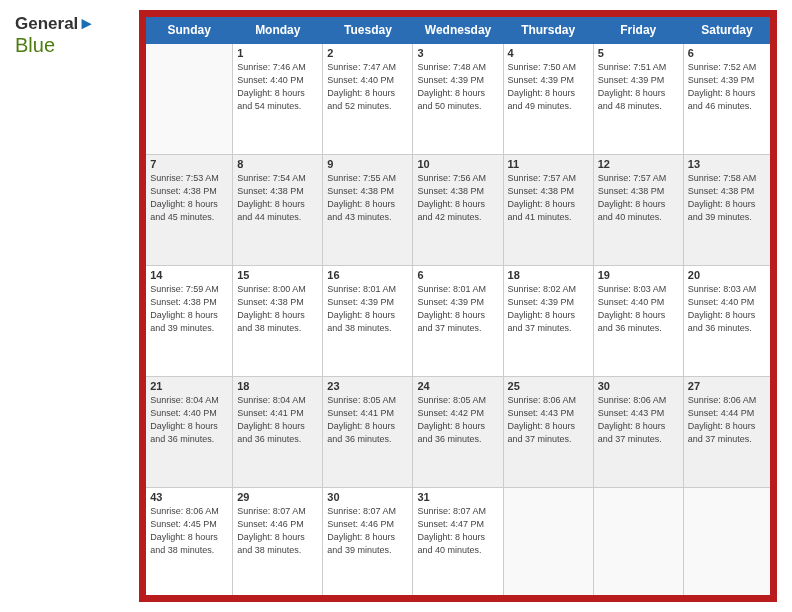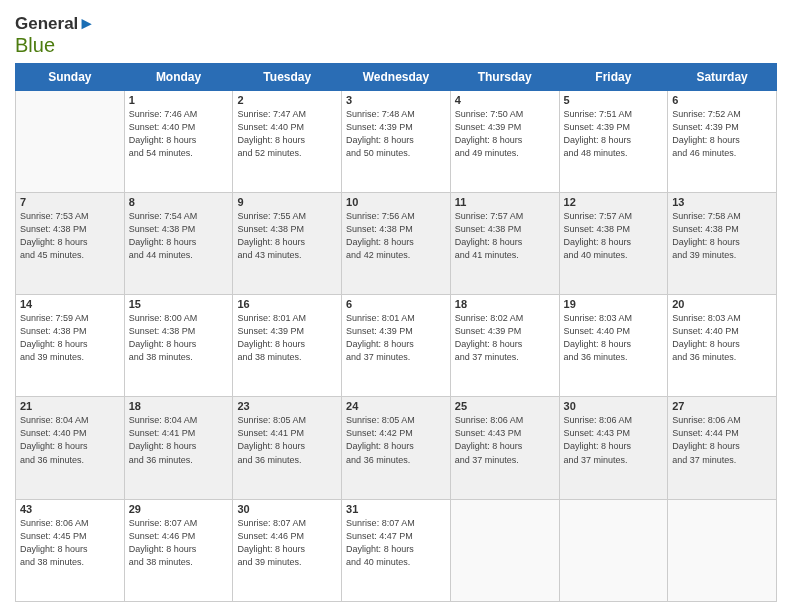--- a/index.html
+++ b/index.html
@@ -8,21 +8,20 @@
       height: 612px;
       font-family: Arial, sans-serif;
       background: #fff;
       overflow: hidden;
     }
     .page {
       width: 792px;
       height: 612px;
       padding: 10px 15px;
       display: flex;
-      flex-direction: column;
     }
     .header {
       display: flex;
       justify-content: space-between;
       align-items: flex-start;
       margin-bottom: 6px;
     }
     .logo {
       display: flex;
       align-items: center;
@@ -37,24 +36,25 @@
       color: #333;
       line-height: 1.1;
     }
     .subtitle {
       font-size: 13px;
       color: #555;
       margin-top: 2px;
     }
     .calendar {
       flex: 1;
-      border: 1px solid #b91c1c;
+      border: 7px solid #b91c1c;
       border-collapse: collapse;
       width: 100%;
       table-layout: fixed;
+      margin-left: 44px;
     }
     .calendar th {
       background-color: #2a6db5;
       color: white;
       text-align: center;
       padding: 6px 4px;
       font-size: 12px;
       font-weight: bold;
       border: 1px solid #2a6db5;
     }

